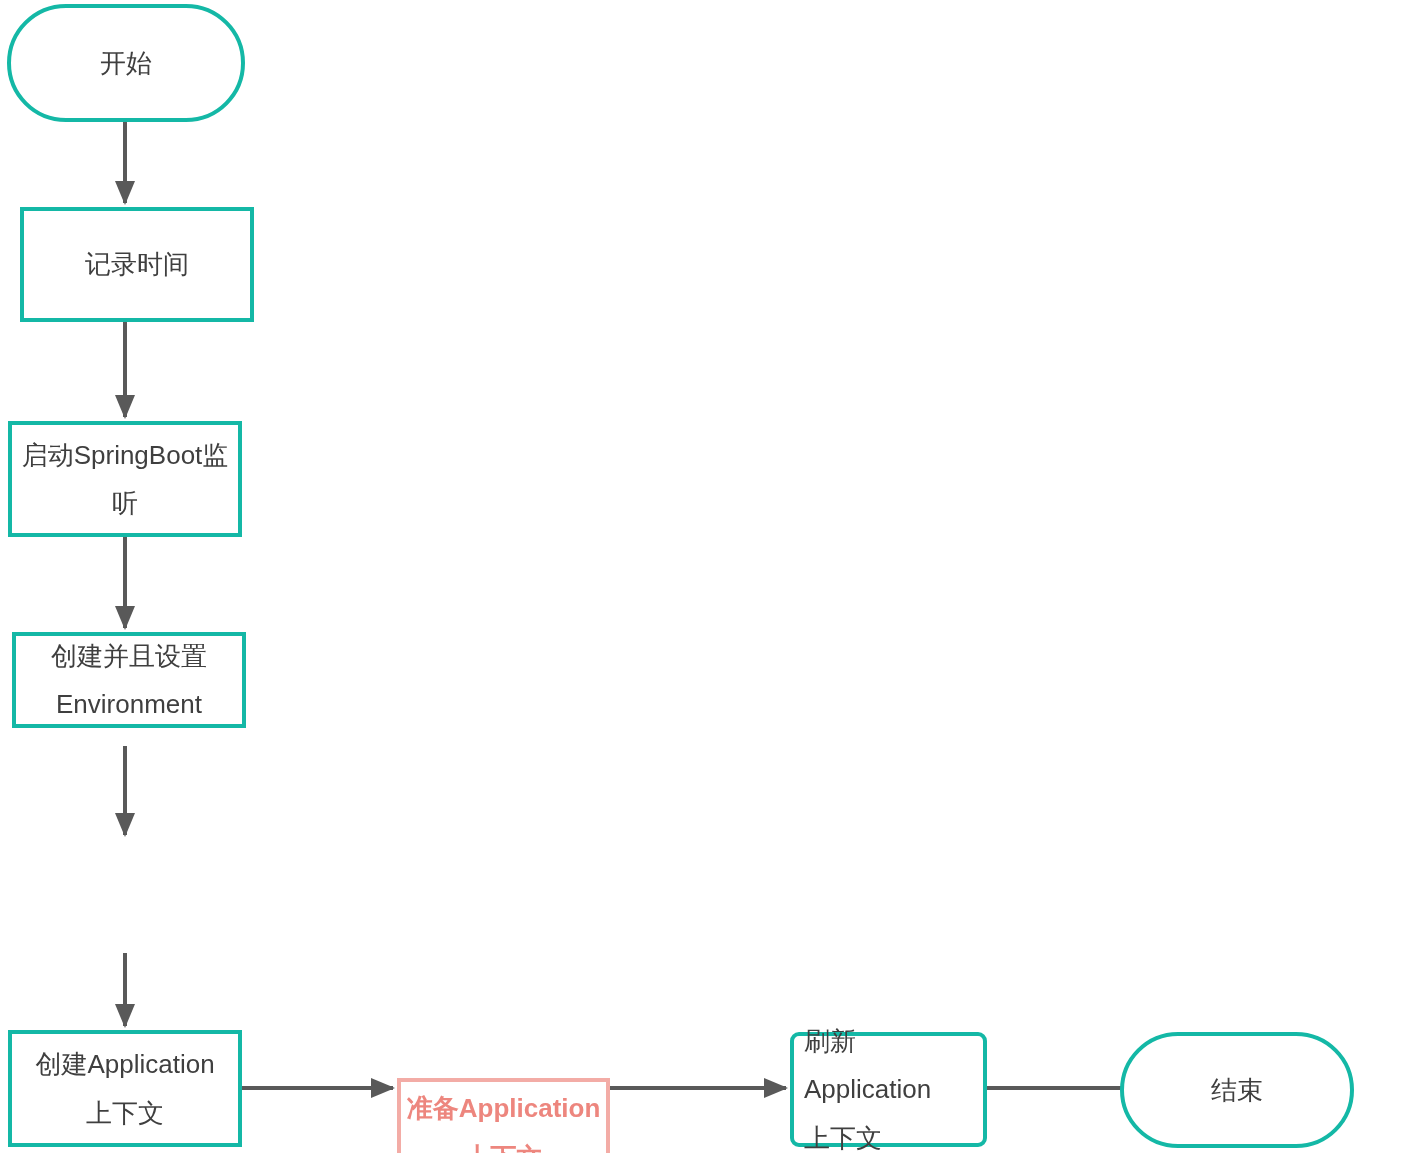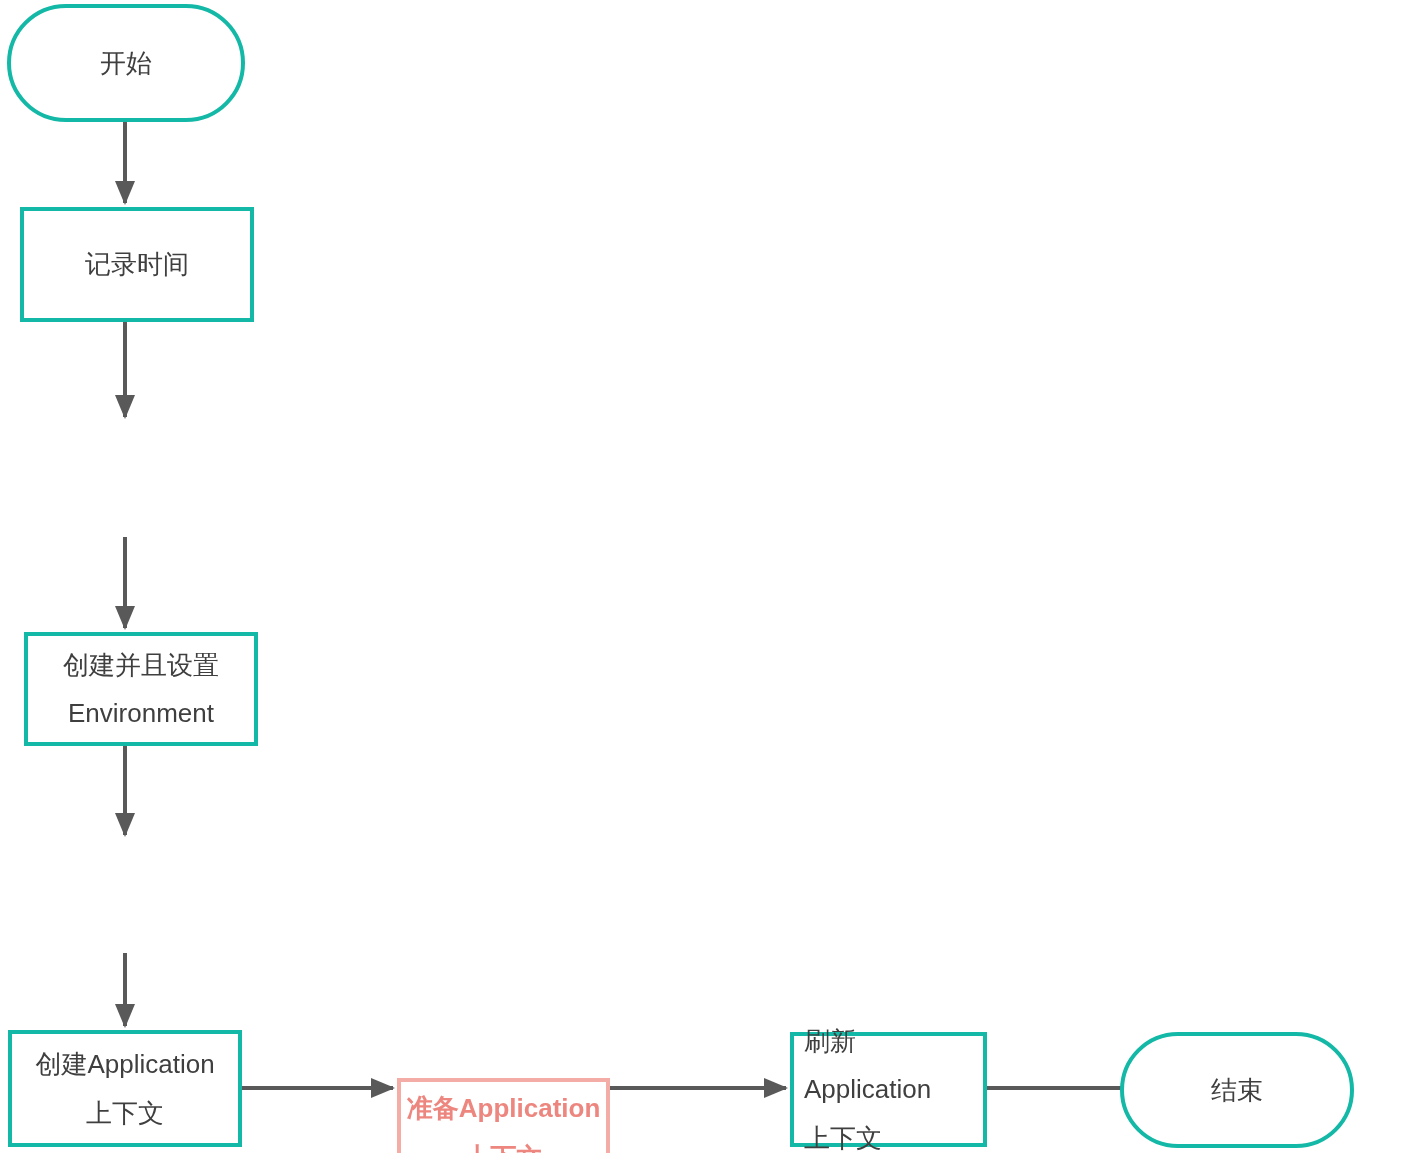--- a/index.html
+++ b/index.html
@@ -35,25 +35,26 @@
   }
   .highlight {
     border-color: #f3aca6;
     color: #ed867e;
     font-weight: bold;
   }
   .align-left {
     justify-content: flex-start;
     text-align: left;
     padding-left: 10px;
+    border-radius: 9px;
   }
   #start-node        { left: 7px;    top: 4px;    width: 238px; height: 118px; }
   #record-time-node  { left: 20px;    top: 207px;  width: 234px; height: 115px; }
   #listener-node     { left: 8px;    top: 421px;  width: 234px; height: 116px; }
-  #environment-node  { left: 24px;    top: 632px;  width: 234px; height: 114px; }
+  #environment-node  { left: 12px;    top: 632px;  width: 234px; height: 96px; }
   #banner-node       { left: 8px;    top: 839px;  width: 234px; height: 114px; }
   #create-ctx-node   { left: 8px;    top: 1030px; width: 234px; height: 117px; }
   #prepare-ctx-node  { left: 397px;  top: 1078px; width: 213px; height: 109px; }
   #refresh-ctx-node  { left: 790px;  top: 1032px; width: 197px; height: 115px; }
   #end-node          { left: 1120px; top: 1032px; width: 234px; height: 116px; }
   #arrow-layer {
     position: absolute;
     top: 0;
     left: 0;
     pointer-events: none;
@@ -81,20 +82,24 @@
   </svg>
 
   <div id="start-node" class="node terminator">
     <span>开始</span>
   </div>
 
   <div id="record-time-node" class="node">
     <span>记录时间</span>
   </div>
 
+  <div id="listener-node" class="node">
+    <span>启动SpringBoot监
+听</span>
+  </div>
 
   <div id="environment-node" class="node">
     <span>创建并且设置
 Environment</span>
   </div>
 
 
   <div id="create-ctx-node" class="node">
     <span>创建Application
 上下文</span>

